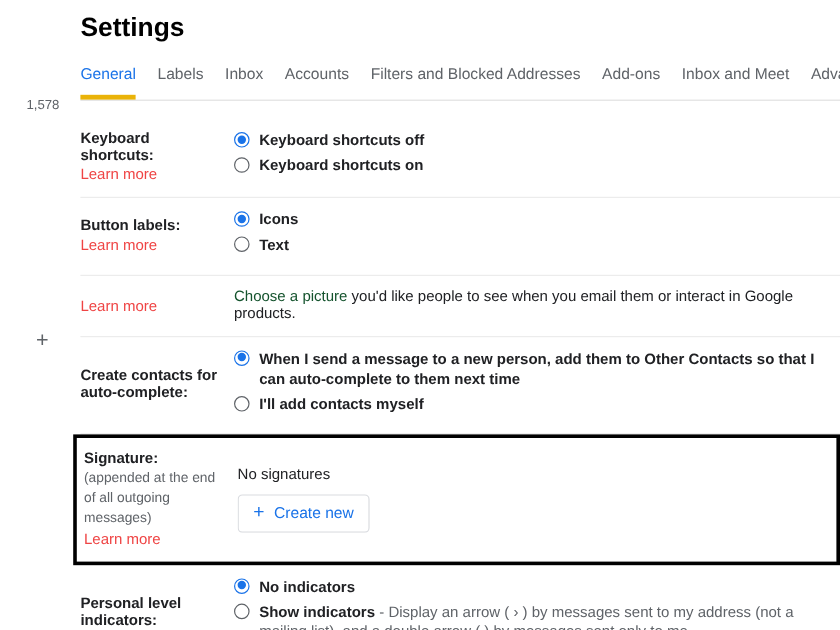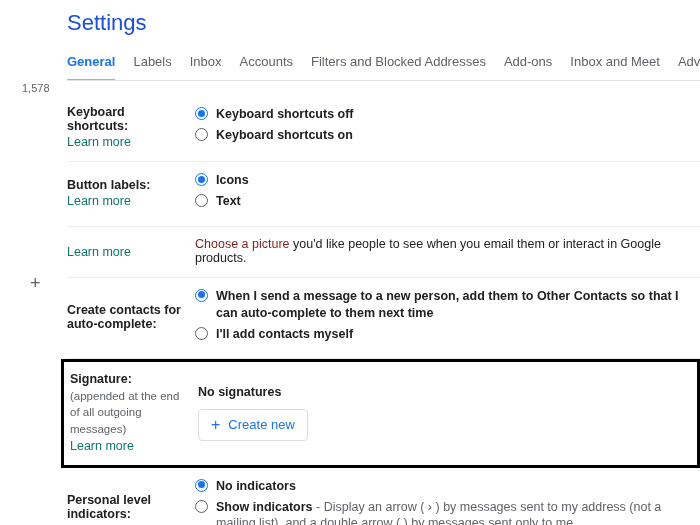--- a/index.html
+++ b/index.html
@@ -37,42 +37,42 @@
   }
   .content {
     position: absolute;
     left: 67px;
     top: 10px;
     right: 0;
     bottom: 0;
   }
   .title {
     font-size: 22px;
-    font-weight: 400;
-    color: #1d4ed8;
+    font-weight: 700;
+    color: #000000;
     margin: 0 0 18px 0;
   }
   .tabs {
     display: flex;
     gap: 18px;
     border-bottom: 1px solid #e0e0e0;
     padding-bottom: 0;
     flex-wrap: nowrap;
     white-space: nowrap;
   }
   .tab {
     color: #5f6368;
     font-size: 13px;
     padding: 0 0 10px 0;
     cursor: pointer;
   }
   .tab.active {
     color: #1a73e8;
-    border-bottom: 1px solid #eab308;
-    font-weight: 700;
+    border-bottom: 4px solid #eab308;
+    font-weight: 400;
   }
   .rows {
     margin-top: 14px;
   }
   .row {
     display: flex;
     padding: 10px 0 12px 0;
     border-bottom: 1px solid #ececec;
     align-items: center;
   }
@@ -90,21 +90,21 @@
     font-weight: 700;
     font-size: 12.5px;
   }
   .lcol .sub {
     font-size: 11.5px;
     color: #5f6368;
     margin-top: 2px;
     line-height: 1.4;
   }
   .learn {
-    color: #0f766e;
+    color: #ef4444;
     font-size: 12.5px;
     margin-top: 2px;
     display: inline-block;
     cursor: pointer;
   }
   .rcol {
     flex: 1 1 auto;
     font-size: 12.5px;
     overflow: hidden;
   }
@@ -134,25 +134,25 @@
     height: 7px;
     background: #1a73e8;
     border-radius: 50%;
     top: 1.5px;
     left: 1.5px;
   }
   .rtext { flex: 1 1 auto; }
   .rtext .bold { font-weight: 700; }
   .rtext .gray { color: #5f6368; font-weight: 400; }
   .piclink {
-    color: #7f1d1d;
+    color: #14532d;
     cursor: pointer;
   }
   .nosig {
-    font-weight: 700;
+    font-weight: 400;
     margin-bottom: 10px;
   }
   .create-btn {
     display: inline-flex;
     align-items: center;
     gap: 8px;
     border: 1px solid #dadce0;
     border-radius: 4px;
     padding: 7px 12px;
     color: #1a73e8;

